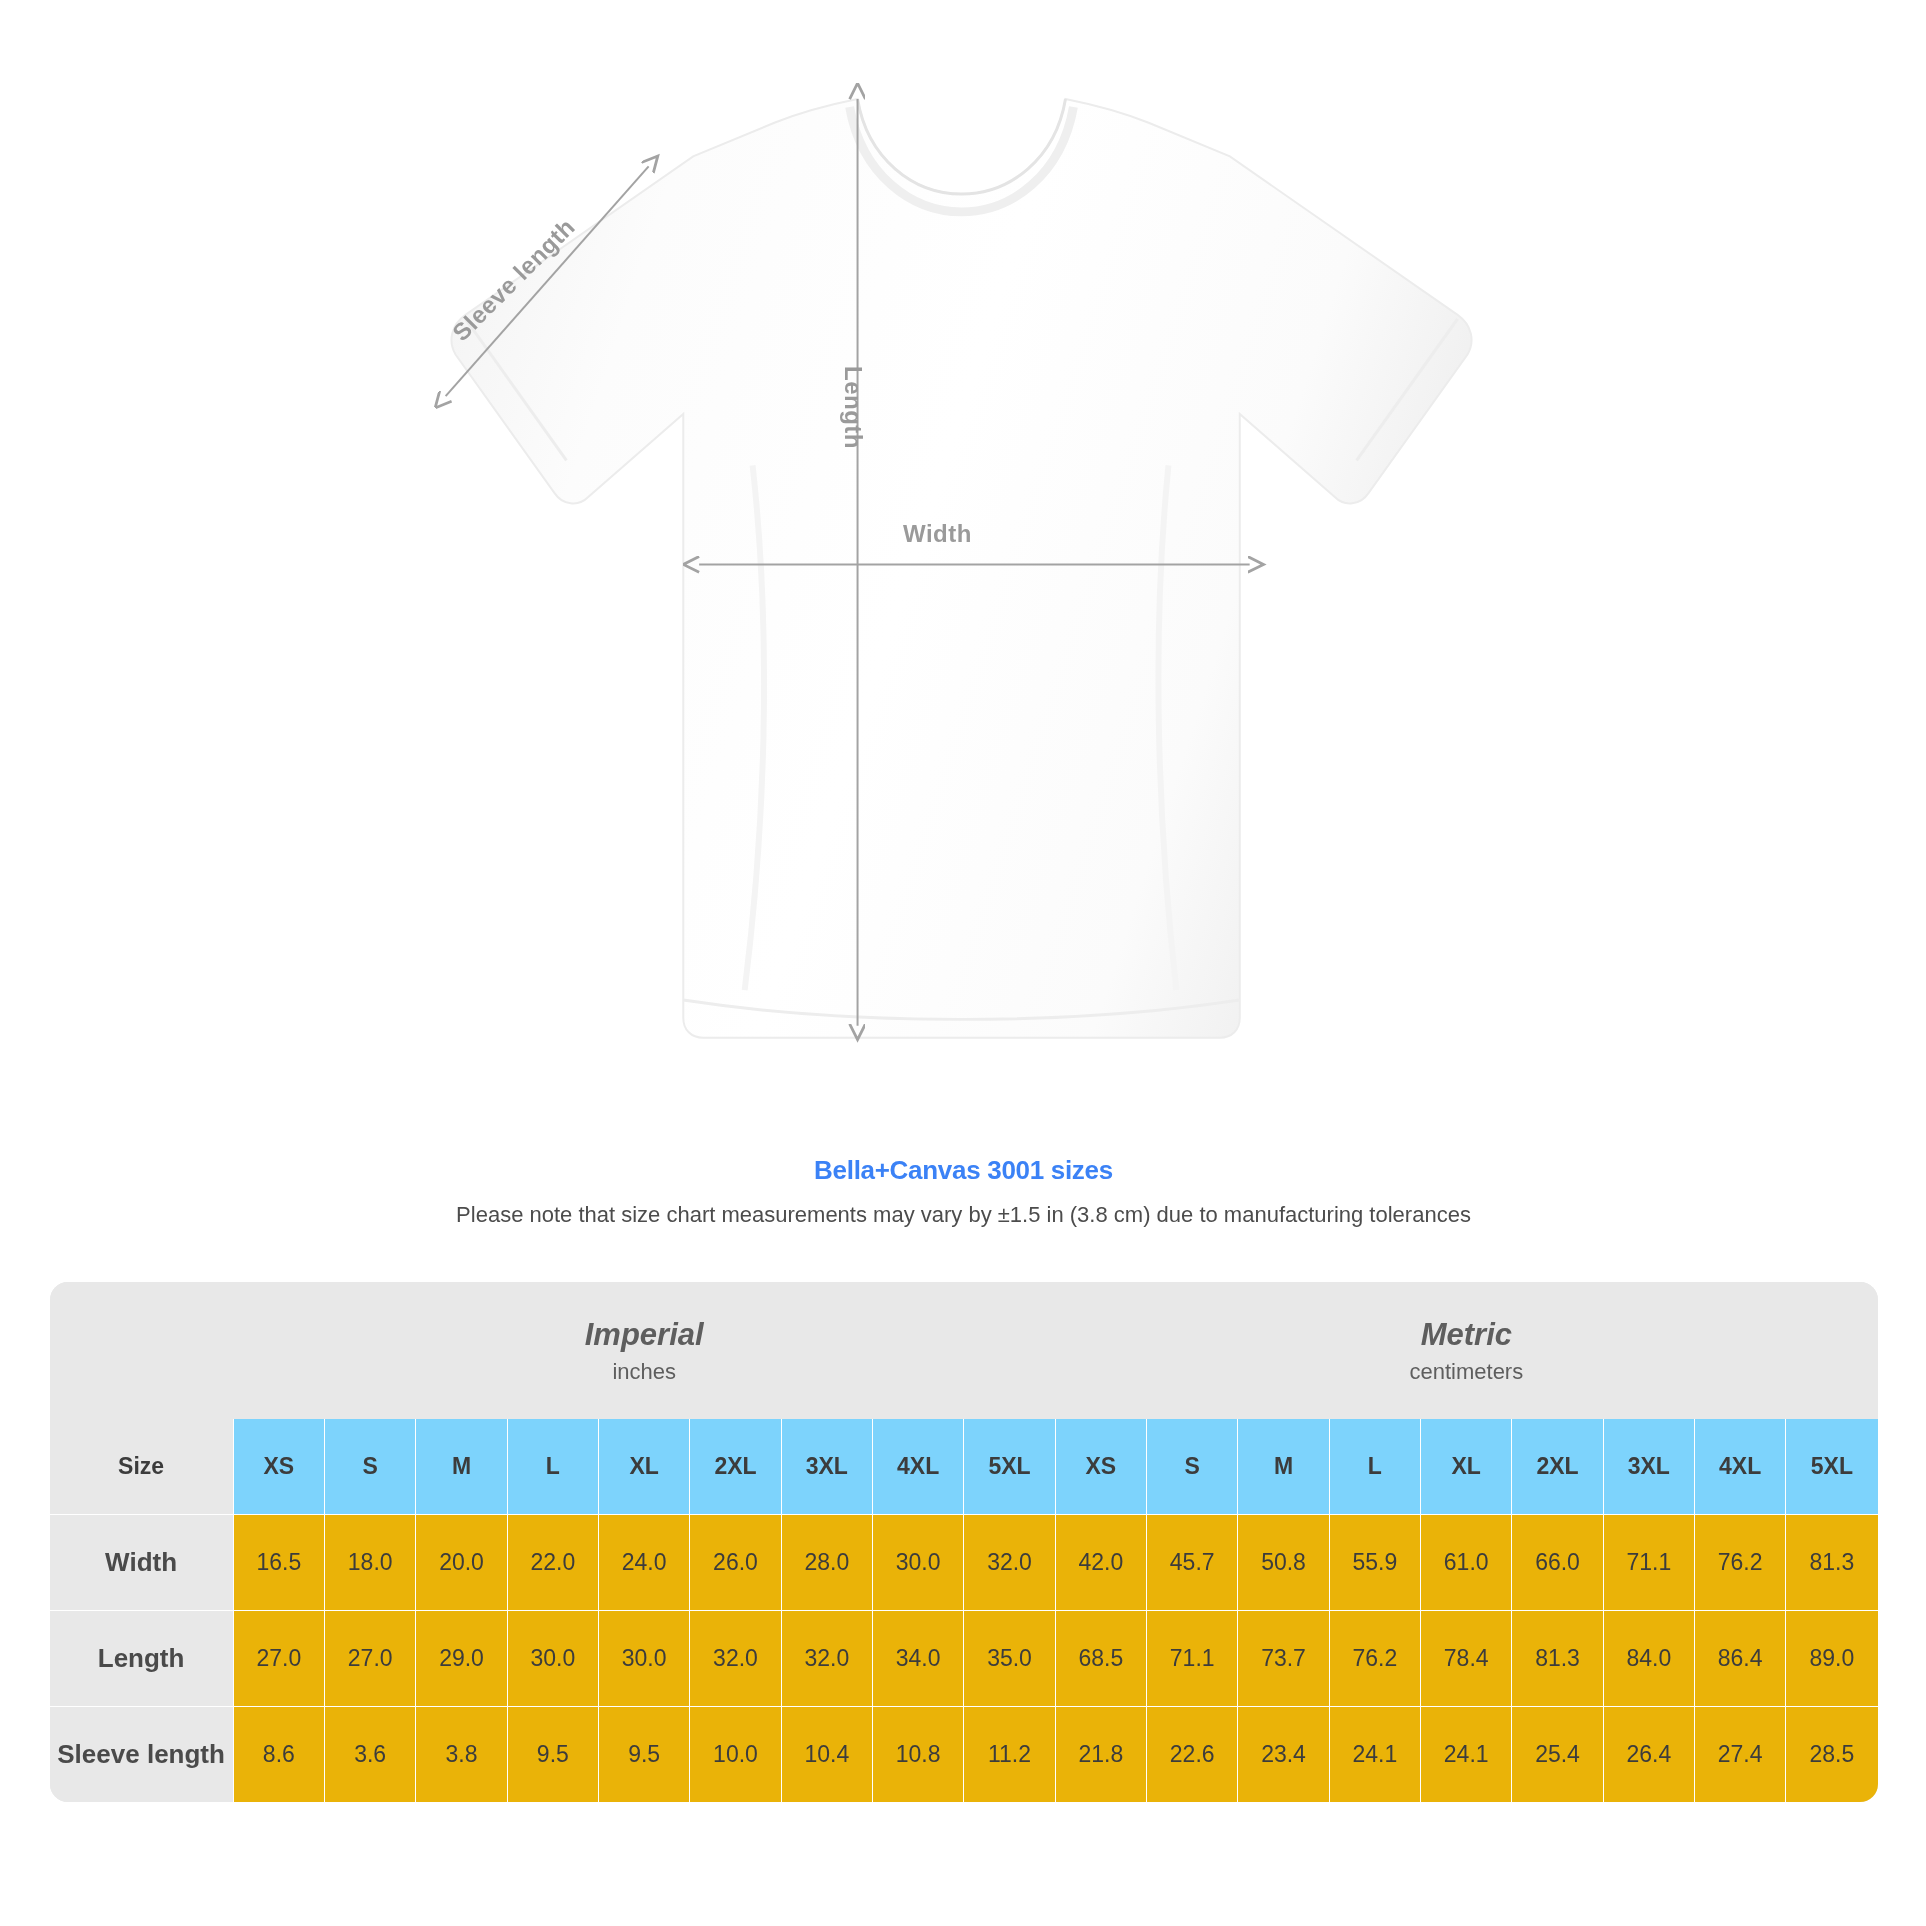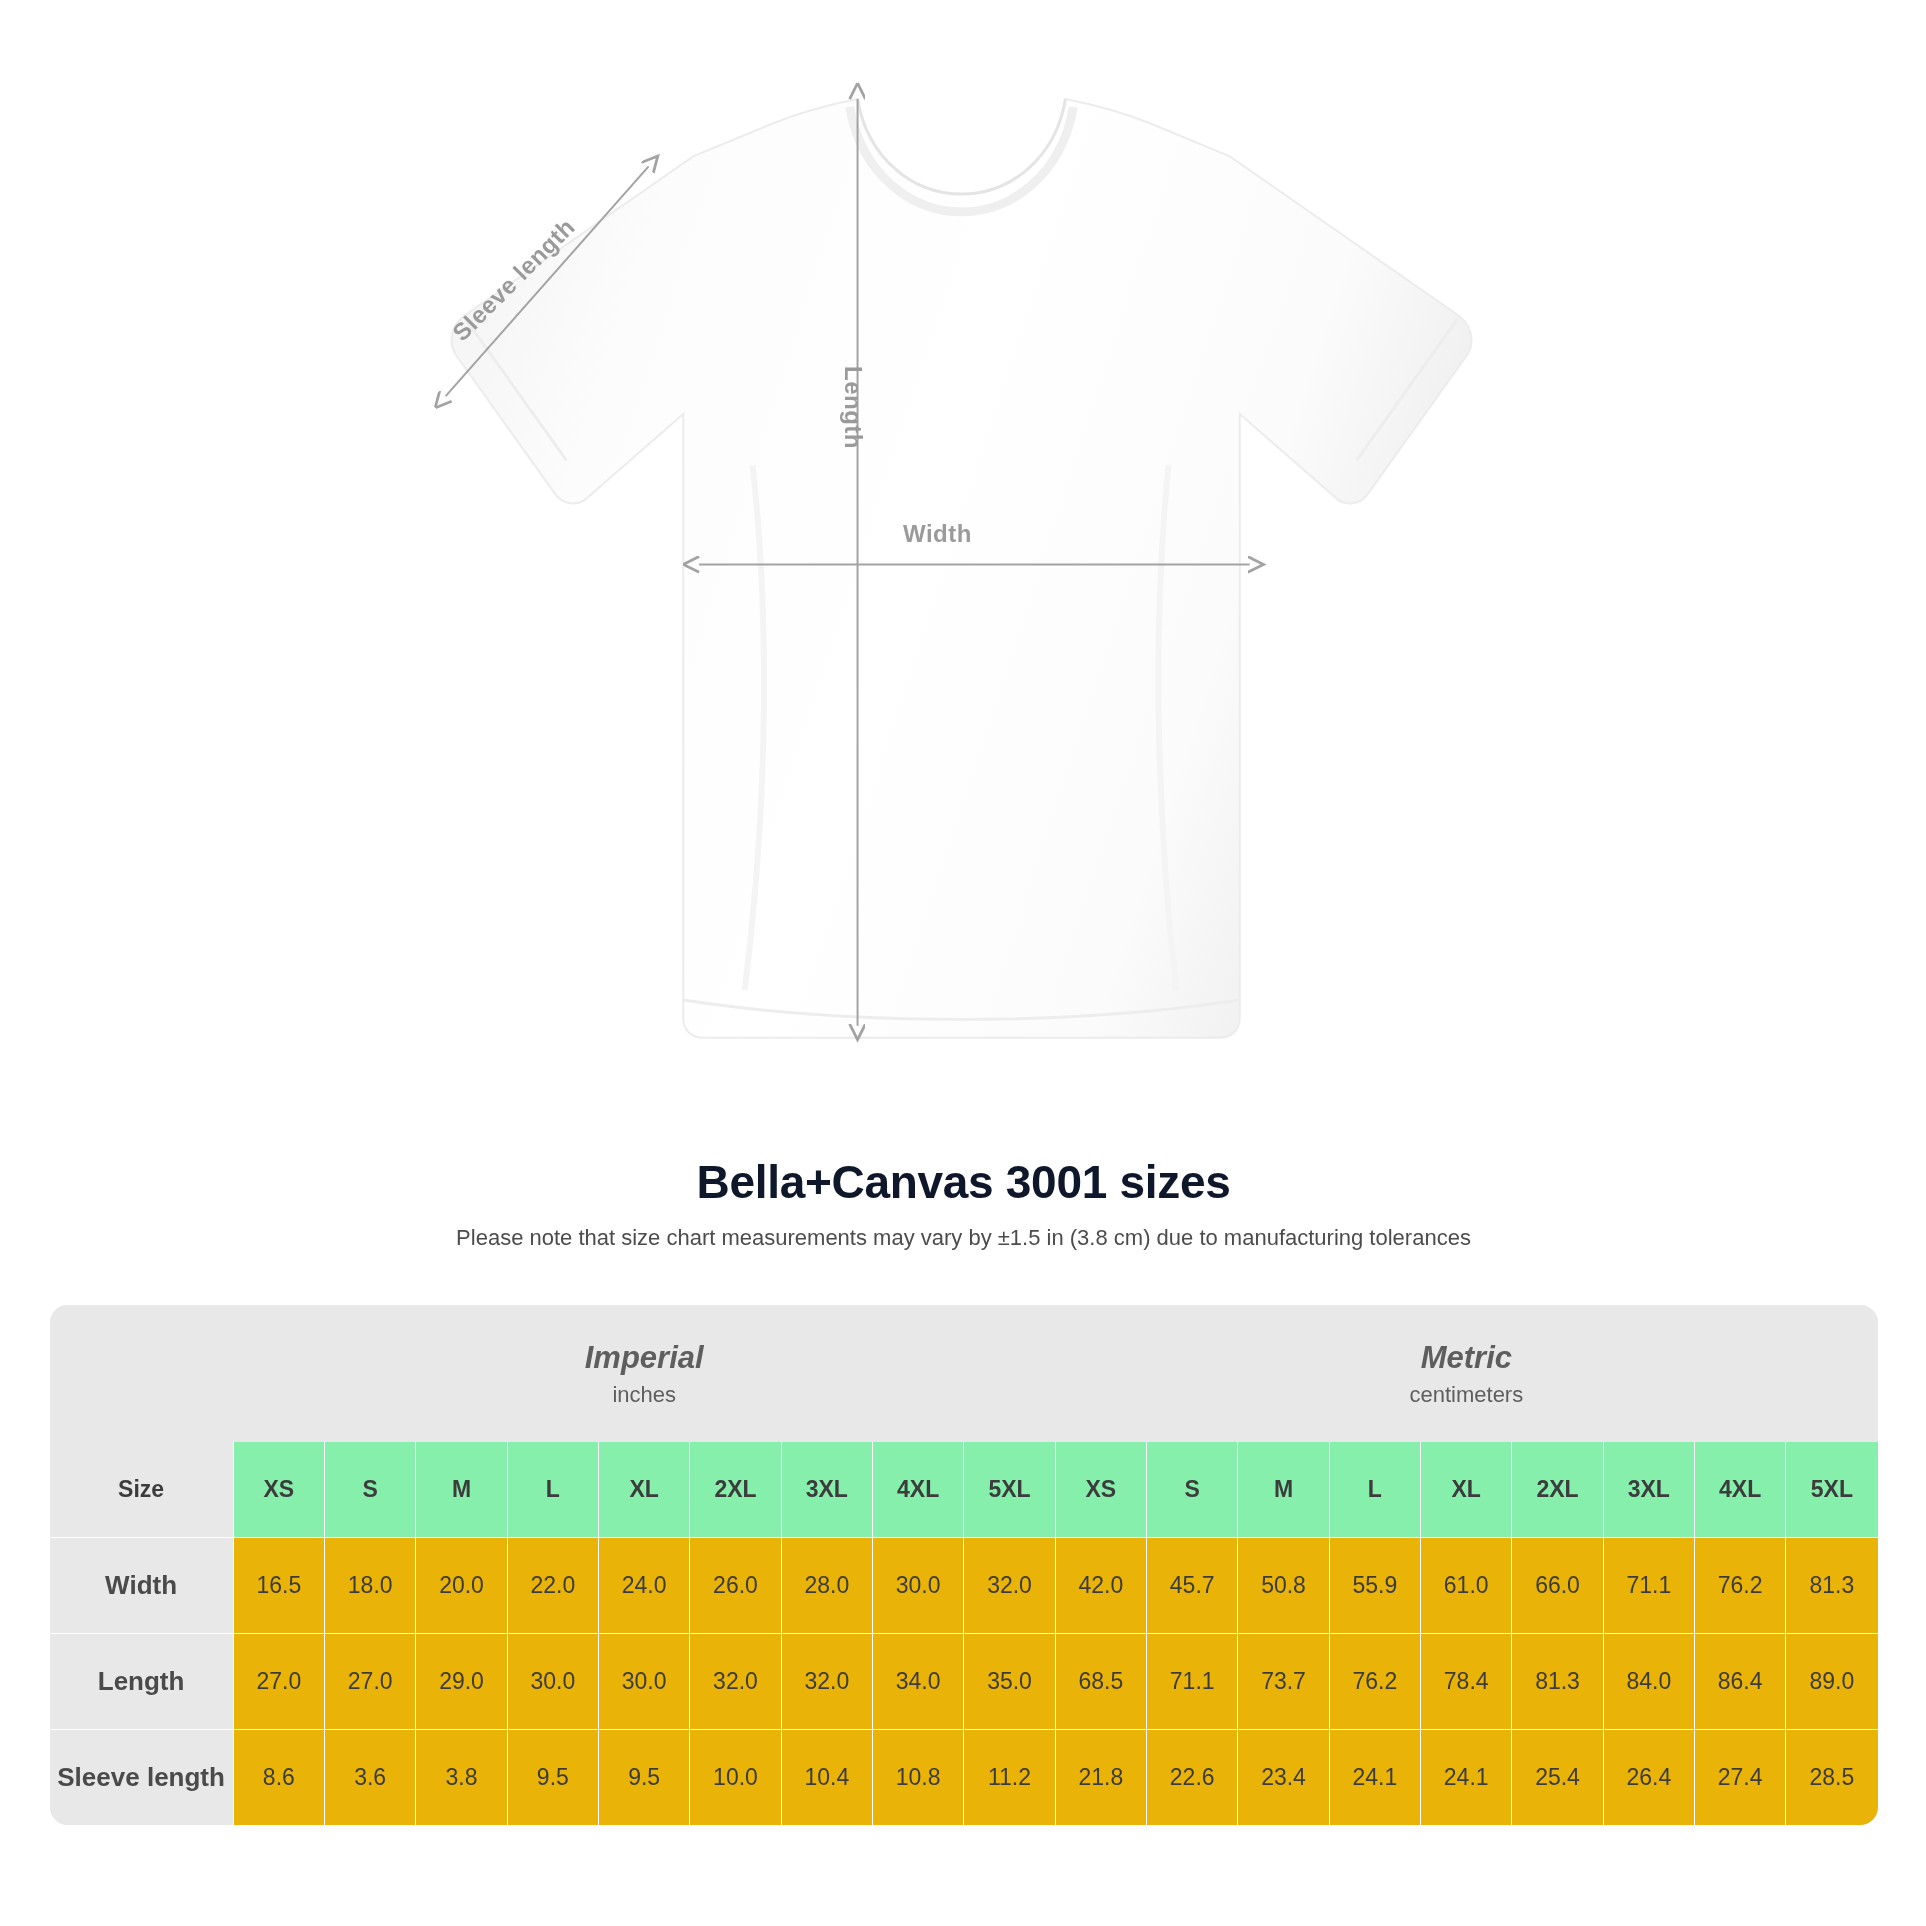--- a/index.html
+++ b/index.html
@@ -62,23 +62,23 @@
     transform: rotate(-45deg);
     transform-origin: left top;
   }
 
   
   .chart-heading {
     text-align: center;
     margin-top: 46px;
   }
   .chart-title {
-    font-size: 46px;
-    font-weight: bold;
-    color: #0f172a;
+    font-size: 26px;
+    font-weight: bold;
+    color: #3b82f6;
     letter-spacing: -0.3px;
   }
   .chart-note {
     margin-top: 16px;
     font-size: 22px;
     color: #4c4c4c;
   }
 
   
   .table-wrap {
@@ -112,21 +112,21 @@
     color: #5e5e5e;
     line-height: 1.25;
   }
   .unit-sub {
     font-size: 22px;
     color: #5e5e5e;
     margin-top: 4px;
   }
   .head-row td {
     height: 95px;
-    background: #86efac;
+    background: #7dd3fc;
     font-weight: bold;
     color: #4a4a4a;
     font-size: 25px;
     border-right: 1px solid #ffffff;
   }
   .head-row td.rowlabel {
     background: #e8e8e8;
     font-size: 23px;
   }
   .data-row td {

